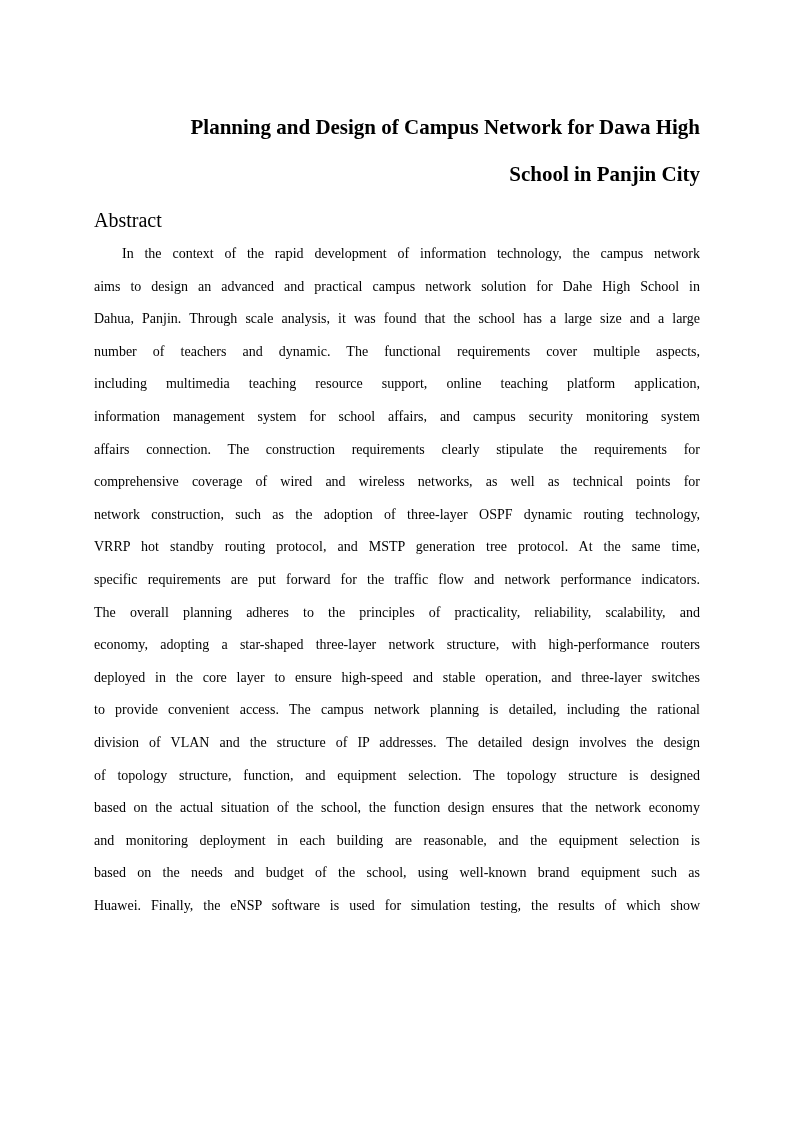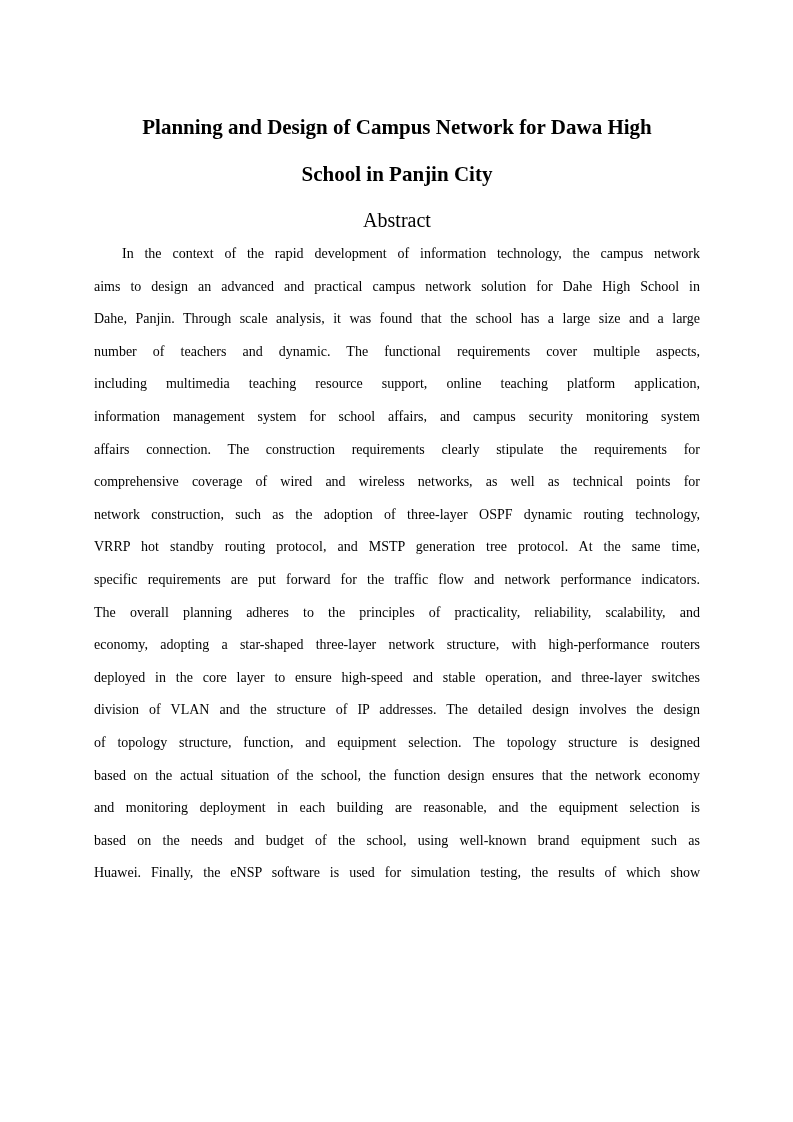--- a/index.html
+++ b/index.html
@@ -14,28 +14,28 @@
   }
   .page {
     width: 793px;
     height: 1122px;
     padding-left: 94px;
     padding-right: 93px;
     position: relative;
   }
   .doc-title {
     margin-top: 104px;
-    text-align: center;
+    text-align: right;
     font-size: 21px;
     font-weight: 700;
     line-height: 47px;
   }
   .abstract-heading {
     margin-top: 7px;
-    text-align: center;
+    text-align: left;
     font-size: 20px;
     font-weight: 400;
     line-height: 30px;
   }
   .body-text {
     margin-top: 3px;
   }
   .body-line {
     font-size: 14px;
     line-height: 32.6px;
@@ -55,32 +55,33 @@
   <div class="doc-title">
     <div>Planning and Design of Campus Network for Dawa High</div>
     <div>School in Panjin City</div>
   </div>
 
   <div class="abstract-heading">Abstract</div>
 
   <div class="body-text">
       <div class="body-line">In the context of the rapid development of information technology, the campus network</div>
       <div class="body-line">aims to design an advanced and practical campus network solution for Dahe High School in</div>
-      <div class="body-line">Dahe, Panjin. Through scale analysis, it was found that the school has a large size and a large</div>
+      <div class="body-line">Dahua, Panjin. Through scale analysis, it was found that the school has a large size and a large</div>
       <div class="body-line">number of teachers and dynamic. The functional requirements cover multiple aspects,</div>
       <div class="body-line">including multimedia teaching resource support, online teaching platform application,</div>
       <div class="body-line">information management system for school affairs, and campus security monitoring system</div>
       <div class="body-line">affairs connection. The construction requirements clearly stipulate the requirements for</div>
       <div class="body-line">comprehensive coverage of wired and wireless networks, as well as technical points for</div>
       <div class="body-line">network construction, such as the adoption of three-layer OSPF dynamic routing technology,</div>
       <div class="body-line">VRRP hot standby routing protocol, and MSTP generation tree protocol. At the same time,</div>
       <div class="body-line">specific requirements are put forward for the traffic flow and network performance indicators.</div>
       <div class="body-line">The overall planning adheres to the principles of practicality, reliability, scalability, and</div>
       <div class="body-line">economy, adopting a star-shaped three-layer network structure, with high-performance routers</div>
       <div class="body-line">deployed in the core layer to ensure high-speed and stable operation, and three-layer switches</div>
+      <div class="body-line">to provide convenient access. The campus network planning is detailed, including the rational</div>
       <div class="body-line">division of VLAN and the structure of IP addresses. The detailed design involves the design</div>
       <div class="body-line">of topology structure, function, and equipment selection. The topology structure is designed</div>
       <div class="body-line">based on the actual situation of the school, the function design ensures that the network economy</div>
       <div class="body-line">and monitoring deployment in each building are reasonable, and the equipment selection is</div>
       <div class="body-line">based on the needs and budget of the school, using well-known brand equipment such as</div>
       <div class="body-line">Huawei. Finally, the eNSP software is used for simulation testing, the results of which show</div>
     </div>
 
 </div>
 

